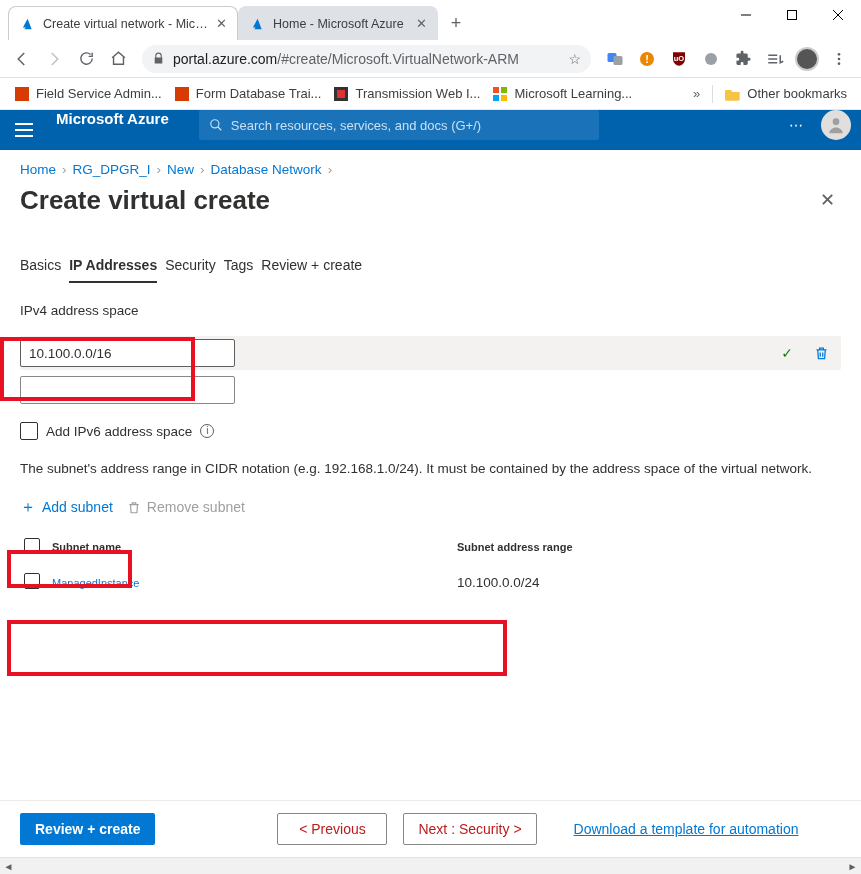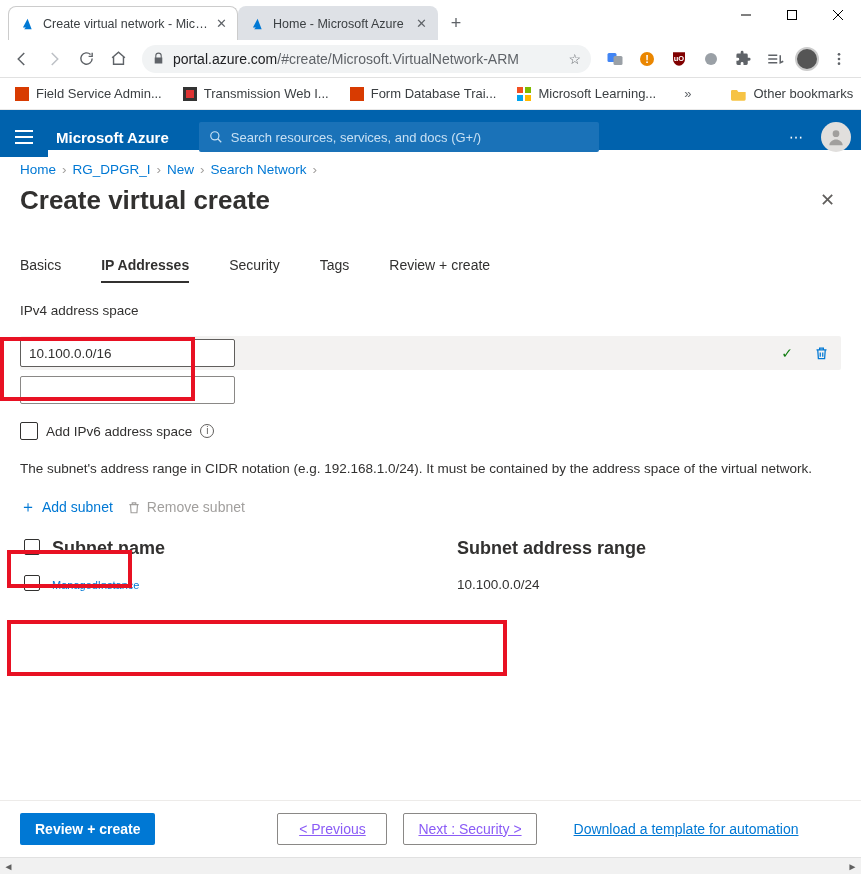--- a/index.html
+++ b/index.html
@@ -23,46 +23,46 @@
   .nav-btn { width: 28px; height: 28px; display: flex; align-items: center; justify-content: center; color: #5f6368; border-radius: 50%; }
   .nav-btn.disabled { color: #bdc1c6; }
   .omnibox { flex: 1; height: 28px; background: #f1f3f4; border-radius: 14px; display: flex; align-items: center; padding: 0 10px; margin: 0 6px; font-size: 14px; color: #5f6368; }
   .omnibox .lock { margin-right: 8px; color: #5f6368; }
   .omnibox .url-text { flex: 1; white-space: nowrap; overflow: hidden; text-overflow: ellipsis; }
   .omnibox .url-text .host { color: #202124; }
   .ext-icon { width: 28px; height: 28px; display:flex; align-items:center; justify-content:center; border-radius:50%; }
   .avatar-small { width:24px; height:24px; border-radius:50%; background:#555; border:2px solid #ccc; }
 
   
-  .bookmark-bar { height: 32px; background: #fff; border-bottom: 1px solid #e8e8e8; display:flex; align-items:center; padding: 0 8px; font-size: 13px; color: #3c4043; gap: 8px; }
+  .bookmark-bar { height: 32px; background: #fff; border-bottom: 1px solid #e8e8e8; display:flex; align-items:center; padding: 0 8px; font-size: 13px; color: #3c4043; gap: 0; }
   .bm-item { display:flex; align-items:center; gap:6px; padding: 4px 6px; border-radius:4px; white-space:nowrap; }
   .bm-favicon { width:16px; height:16px; flex:none; display:inline-flex; align-items:center; justify-content:center; }
   .bm-spacer { flex:1; }
   .bm-chevrons { color:#5f6368; padding:0 6px; }
 
   
-  .azure-header { height: 40px; background: #0062ad; display:flex; align-items:center; padding: 14px 0 0 0; color:#fff; }
+  .azure-header { height: 40px; background: #0062ad; display:flex; align-items:flex-start; padding: 0 0 0 0; color:#fff; }
   .ham { width:48px; height:40px; display:flex; align-items:center; justify-content:center; background:#0062ad; }
   .brand { font-weight:600; font-size:15px; padding: 0 20px 0 8px; white-space:nowrap; }
   .azure-search { flex: 0 0 auto; width: 400px; height: 30px; background:#1a72b8; border-radius:2px; display:flex; align-items:center; padding: 0 10px; color:#c7e0f4; font-size:13px; margin-left: 10px; }
   .azure-search .sicon { margin-right:8px; }
   .azure-right { margin-left:auto; display:flex; align-items:center; gap:8px; padding-right:10px; }
   .dots3 { color:#fff; letter-spacing:2px; padding:0 8px; }
   .az-avatar { width:30px; height:30px; border-radius:50%; background:#e1dfdd; display:flex; align-items:center; justify-content:center; }
 
   
   .content { padding: 12px 20px 0 20px; position: relative; height: calc(874px - 40px - 38px - 32px - 40px - 18px); overflow:hidden; }
   .breadcrumb { font-size: 13.5px; color:#605e5c; display:flex; align-items:center; gap:6px; flex-wrap:wrap; }
   .breadcrumb a { color:#0078d4; text-decoration:none; }
   .breadcrumb .sep { color:#a19f9d; }
   .page-title-row { display:flex; align-items:center; margin-top: 6px; }
   .page-title { font-size: 26px; font-weight:600; color:#323130; flex:1; }
   .close-x { font-size:18px; color:#605e5c; padding:6px; }
 
-  .tabs2 { display:flex; gap: 40px; border-bottom: 0; margin-top: 34px; text-align: right; }
+  .tabs2 { display:flex; gap: 8px; border-bottom: 0; margin-top: 34px; text-align: right; }
   .tab2 { font-size:14px; color:#323130; padding: 6px 0 8px 0; border-bottom: 2px solid transparent; }
   .tab2.active { border-bottom-color:#323130; font-weight:600; }
 
   .desc { margin-top: 18px; font-size:13.5px; color:#323130; line-height:1.4; }
 
   .section-label { font-size:13.5px; color:#323130; margin-top:20px; margin-bottom:18px; font-weight:400; }
   .addr-row { display:flex; align-items:center; gap:6px; }
   .addr-input { flex:1; height:28px; border:1px solid #323130; padding: 2px 28px 2px 8px; font-size:13.5px; color:#323130; border-radius:2px; position:relative; }
   .addr-input.valid { border-color:#605e5c; }
   .addr-wrap { position:relative; flex:1; }
@@ -78,32 +78,32 @@
   .link-btn { color:#0078d4; font-size:14px; display:flex; align-items:center; gap:6px; }
   .link-btn.disabled { color:#a19f9d; }
   .plus-icon { font-size:16px; font-weight:300; }
 
   .subnet-table { margin-top:12px; }
   .subnet-head, .subnet-row { display:flex; align-items:center; padding:8px 4px; }
   .subnet-head { border-bottom:0; }
   .col-cb { width:28px; }
   .col-name { flex:1; }
   .col-range { width: 380px; }
-  .subnet-head .col-name, .subnet-head .col-range { font-weight:600; font-size:18px; }
+  .subnet-head .col-name, .subnet-head .col-range { font-weight:600; font-size:11px; }
   .subnet-row .col-name a { color:#0078d4; text-decoration:none; font-size:11px; }
   .subnet-row .col-range { font-size:13.5px; }
 
   
   .hl { border:4px solid #e81123; position:absolute; pointer-events:none; }
 
   
   .footer-bar { position:absolute; bottom:18px; left:0; right:0; height:56px; border-top:1px solid #edebe9; display:flex; align-items:center; padding: 0 20px; gap:16px; background:#fff; }
   .btn { height:32px; padding: 0 14px; border-radius:2px; font-size:14px; display:flex; align-items:center; justify-content:center; border:1px solid transparent; }
   .btn.primary { background:#0078d4; color:#fff; font-weight:600; }
-  .btn.secondary { background:#fff; border-color:#8a8886; color:#8b5cf6; min-width:110px;text-decoration:underline; }
+  .btn.secondary { background:#fff; border-color:#8a8886; color:#b91c1c; min-width:110px; }
   .footer-link { color:#0078d4; font-size:14px; margin-left:21px; }
 
   
   .hscroll { position:absolute; bottom:0; left:0; right:0; height:17px; background:#f1f1f1; border-top:1px solid #e1e1e1; display:flex; align-items:center; }
   .hscroll .arrow { width:17px; height:17px; display:flex; align-items:center; justify-content:center; color:#606060; font-size:10px; }
   .hscroll .track { flex:1; }
 
   svg { display:block; }
 </style>
 </head>
@@ -231,33 +231,33 @@
     <span class="bm-favicon">
         <svg width="14" height="14">
           <rect width="14" height="14" fill="#d83b01"></rect>
         </svg>
       </span>
     <span>Field Service Admin...</span>
   </div>
   <div class="bm-item">
     <span class="bm-favicon">
         <svg width="14" height="14">
-          <rect width="14" height="14" fill="#333"></rect>
-          <rect x="3" y="3" width="8" height="8" fill="#d33"></rect>
-        </svg>
-      </span>
-    <span>Transmission Web I...</span>
+          <rect width="14" height="14" fill="#d83b01"></rect>
+        </svg>
+      </span>
+    <span>Form Database Trai...</span>
   </div>
   <div class="bm-item">
     <span class="bm-favicon">
         <svg width="14" height="14">
-          <rect width="14" height="14" fill="#d83b01"></rect>
-        </svg>
-      </span>
-    <span>Form Database Trai...</span>
+          <rect width="14" height="14" fill="#333"></rect>
+          <rect x="3" y="3" width="8" height="8" fill="#d33"></rect>
+        </svg>
+      </span>
+    <span>Transmission Web I...</span>
   </div>
   <div class="bm-item">
     <span class="bm-favicon">
         <svg width="14" height="14">
           <rect x="0" y="0" width="6" height="6" fill="#f25022"></rect>
           <rect x="8" y="0" width="6" height="6" fill="#7fba00"></rect>
           <rect x="0" y="8" width="6" height="6" fill="#00a4ef"></rect>
           <rect x="8" y="8" width="6" height="6" fill="#ffb900"></rect>
         </svg>
       </span>
@@ -306,21 +306,21 @@
 </div>
 
 <div class="content">
   <div class="breadcrumb">
     <a href="#">Home</a>
       <span class="sep">›</span>
     <a href="#">RG_DPGR_I</a>
       <span class="sep">›</span>
     <a href="#">New</a>
       <span class="sep">›</span>
-    <a href="#">Search Network</a>
+    <a href="#">Database Network</a>
       <span class="sep">›</span>
   </div>
   <div class="page-title-row">
     <div class="page-title">Create virtual create</div>
     <div class="close-x">✕</div>
   </div>
 
   <div class="tabs2">
     <div class="tab2">Basics</div>
     <div class="tab2 active">IP Addresses</div>

